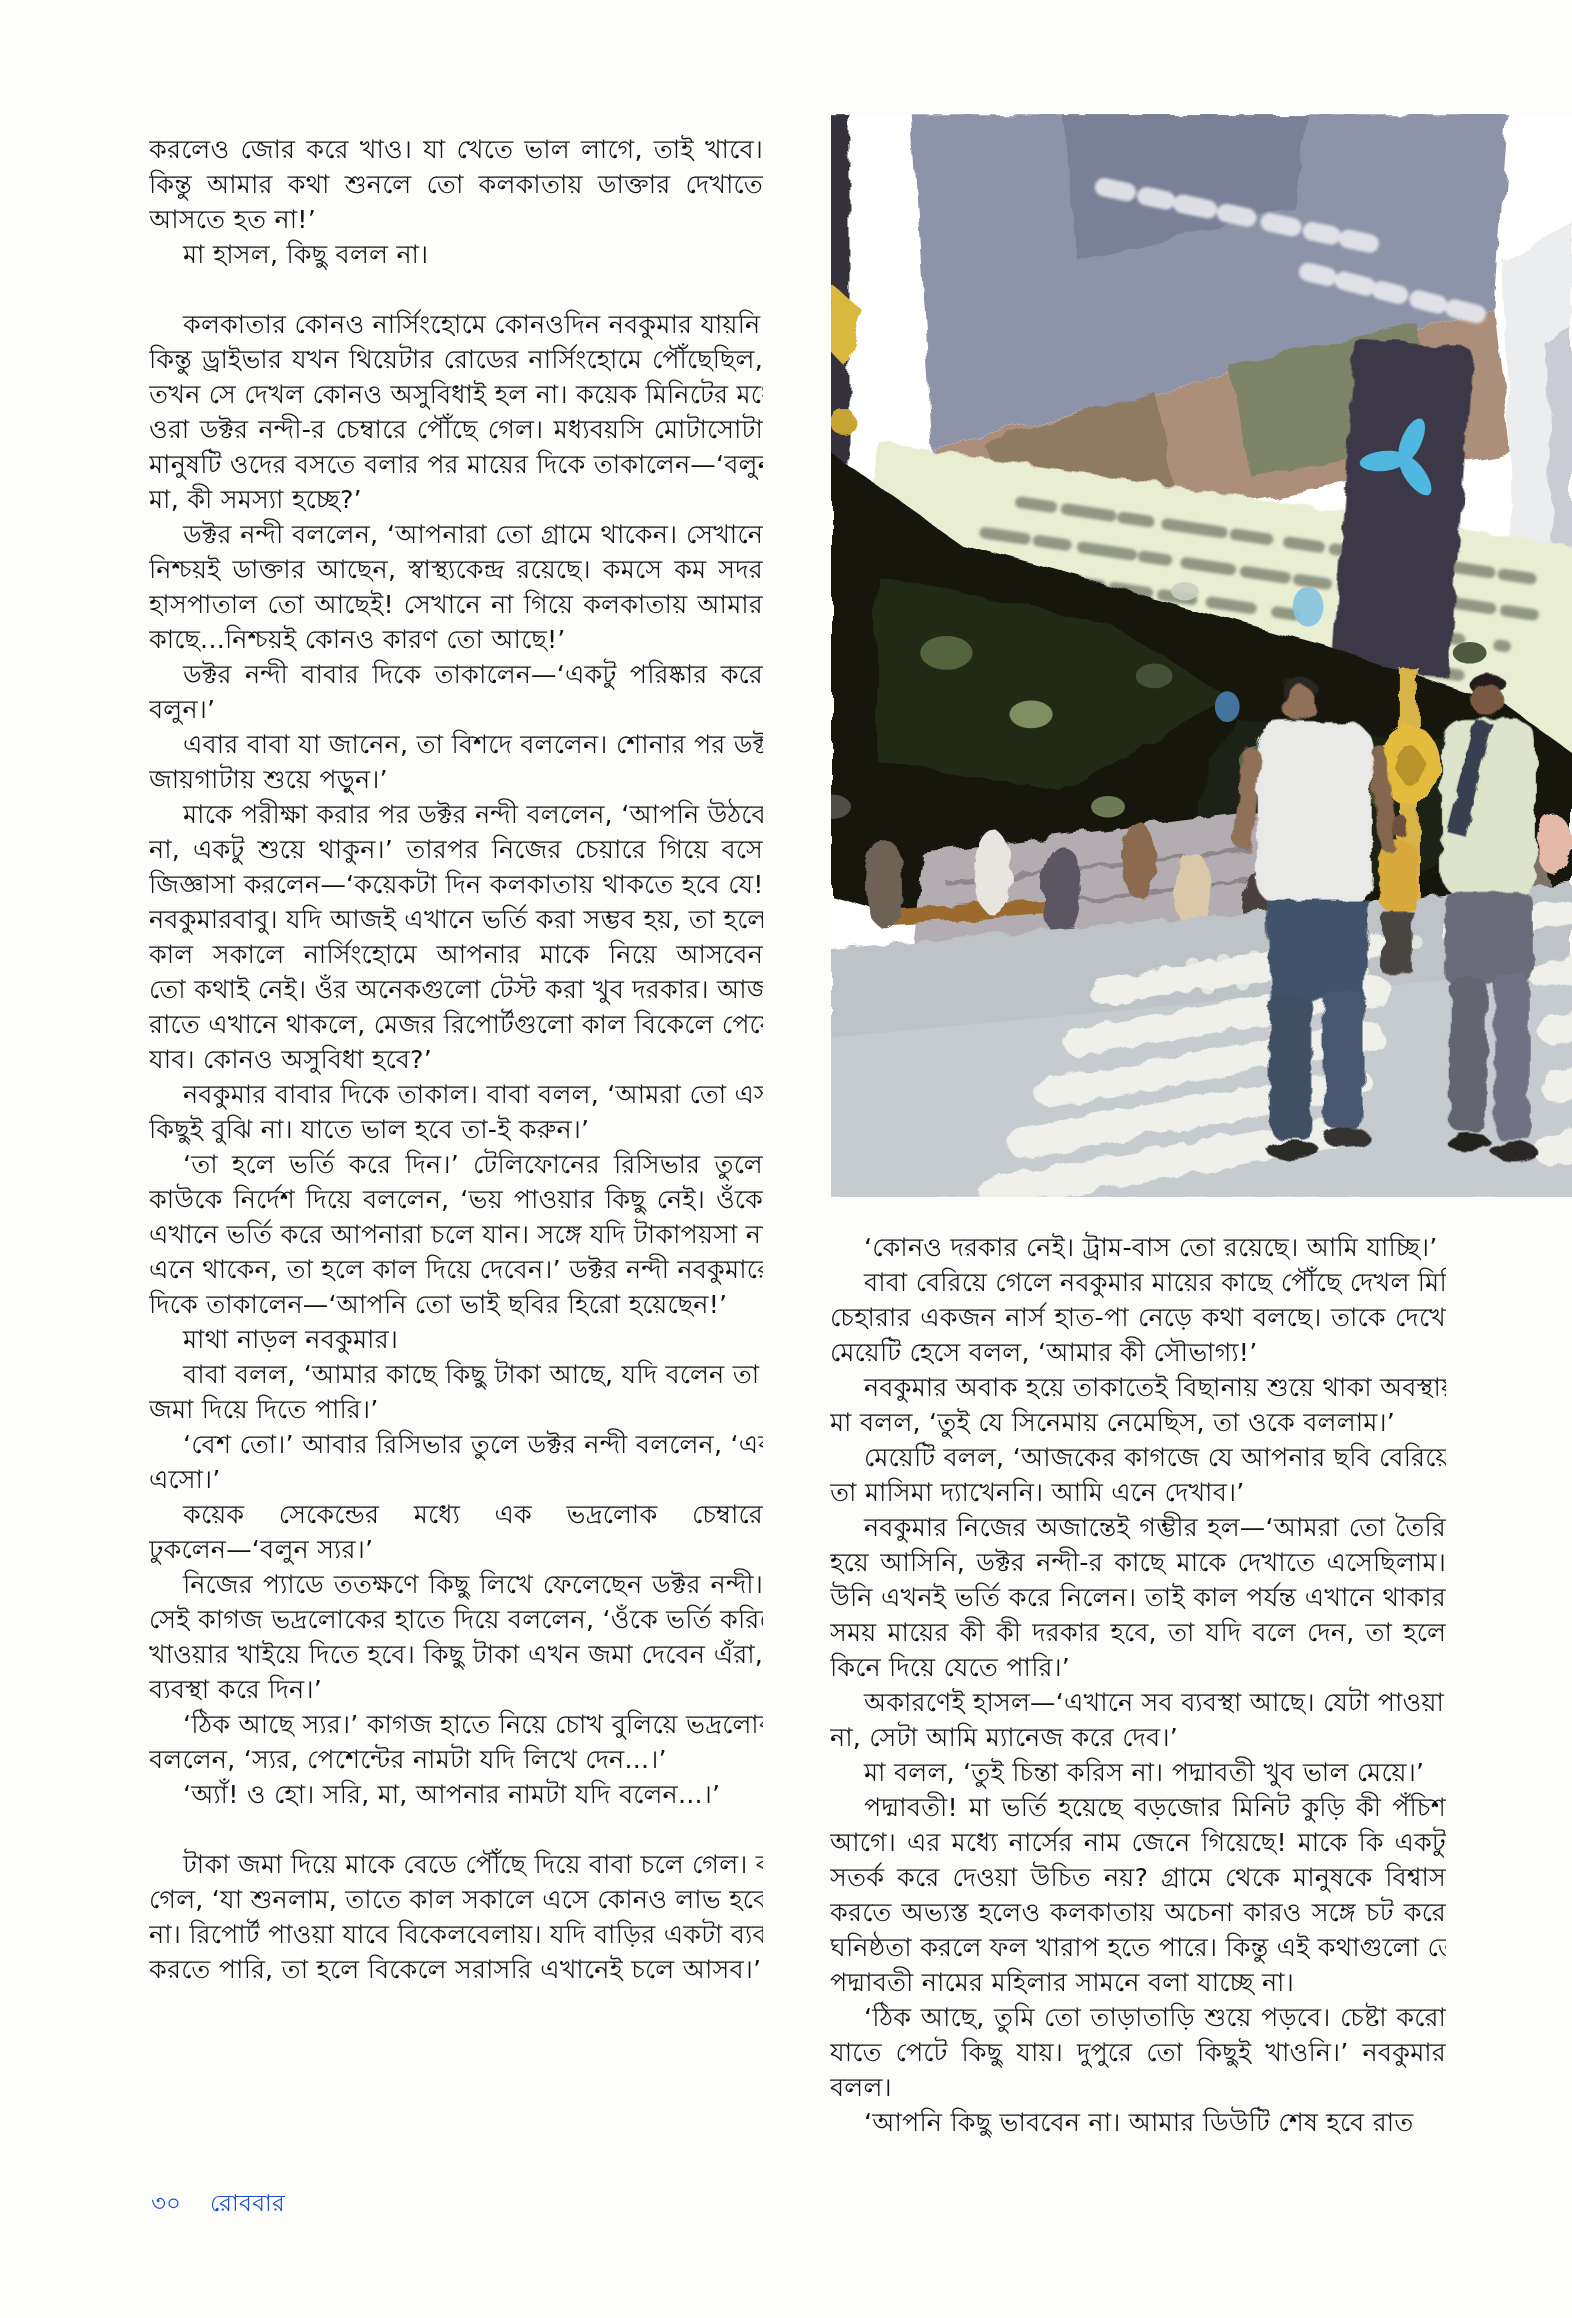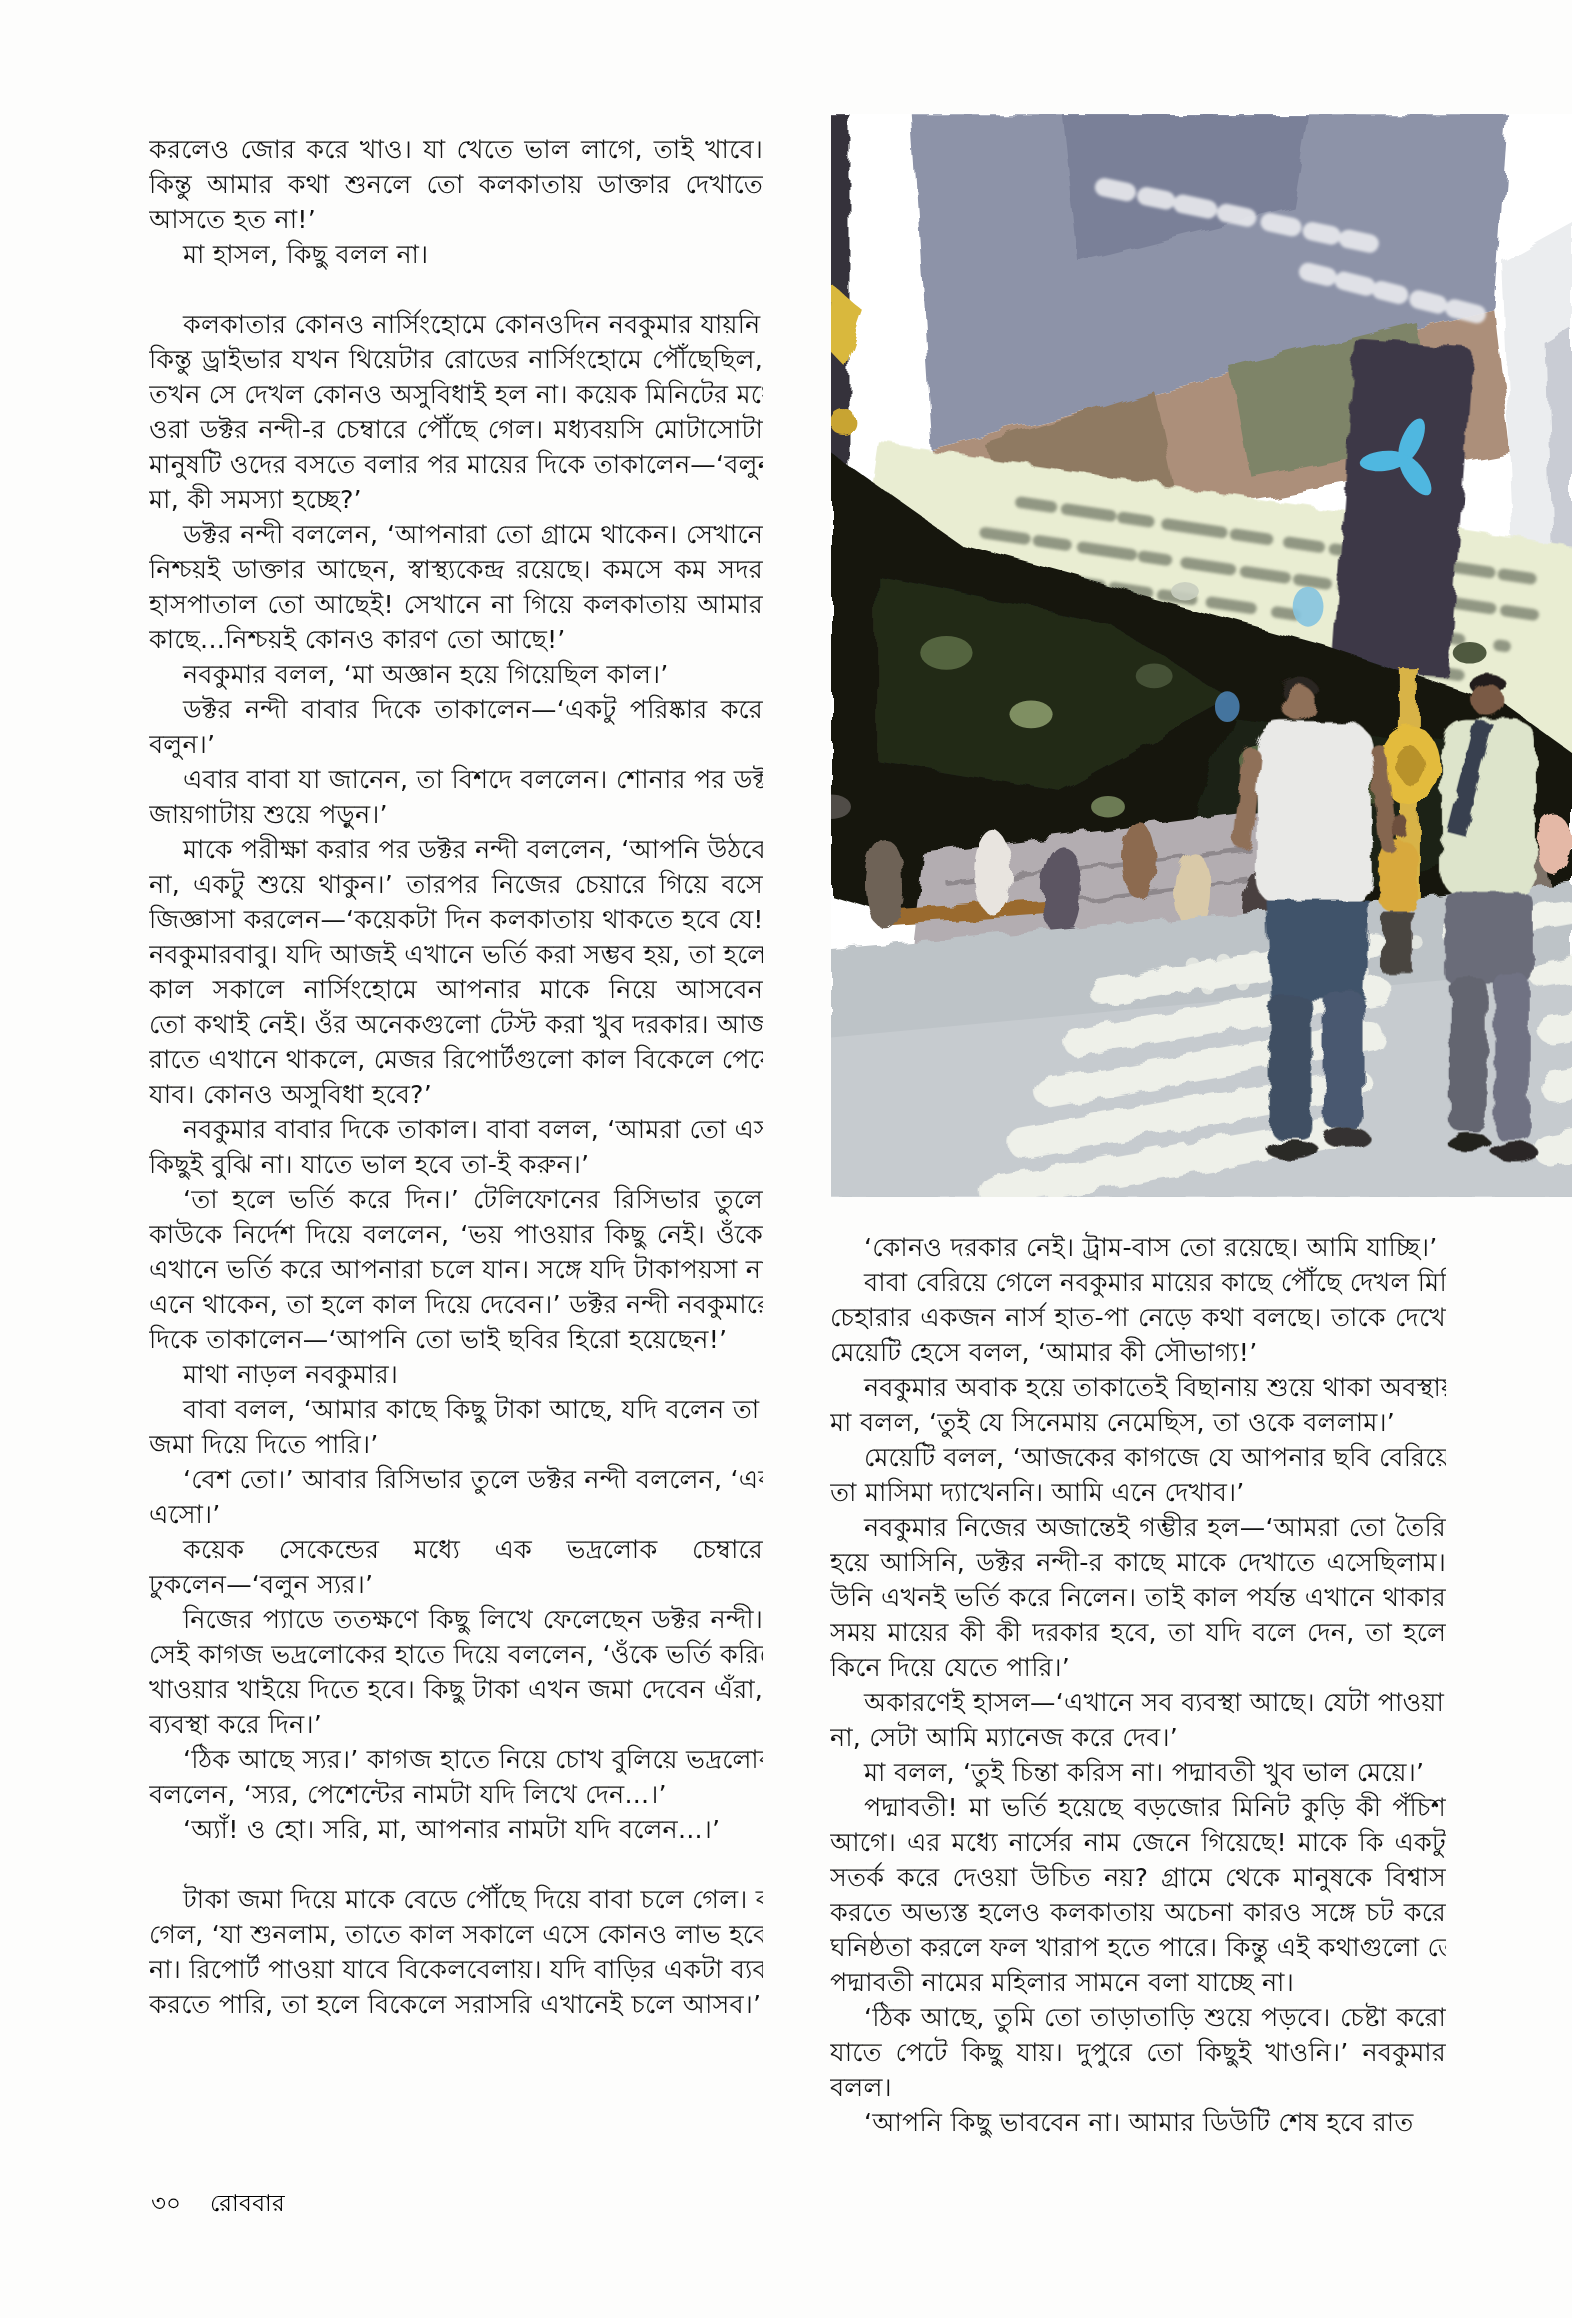--- a/index.html
+++ b/index.html
@@ -22,21 +22,21 @@
   }
   .line.last{text-align-last:left;}
   .para.indent .line:first-child{text-indent:34px;}
   .photo{
     position:absolute;left:831px;top:114px;width:741px;height:1083px;
     overflow:hidden;
   }
   .photo svg{display:block;}
   .footer{
     position:absolute;left:151px;top:2188px;height:31px;
-    font-size:23px;line-height:31px;color:#000000;
+    font-size:23px;line-height:31px;color:#1d4ed8;
     display:flex;align-items:center;gap:29px;
   }
   .footer .mag{letter-spacing:0.4px;}
 </style>
 </head>
 <body>
 
 <div class="page">
 
   <div class="photo">
@@ -241,23 +241,20 @@
         <div class="line">মানুষটি ওদের বসতে বলার পর মায়ের দিকে তাকালেন—‘বলুন</div>
         <div class="line last">মা, কী সমস্যা হচ্ছে?’</div>
       </div>
       <div class="para indent">
         <div class="line">ডক্টর নন্দী বললেন, ‘আপনারা তো গ্রামে থাকেন। সেখানে</div>
         <div class="line">নিশ্চয়ই ডাক্তার আছেন, স্বাস্থ্যকেন্দ্র রয়েছে। কমসে কম সদর</div>
         <div class="line">হাসপাতাল তো আছেই! সেখানে না গিয়ে কলকাতায় আমার</div>
         <div class="line last">কাছে...নিশ্চয়ই কোনও কারণ তো আছে!’</div>
       </div>
       <div class="para indent">
-        <div class="line last">নবকুমার বলল, ‘মা অজ্ঞান হয়ে গিয়েছিল কাল।’</div>
-      </div>
-      <div class="para indent">
         <div class="line">ডক্টর নন্দী বাবার দিকে তাকালেন—‘একটু পরিষ্কার করে</div>
         <div class="line last">বলুন।’</div>
       </div>
       <div class="para indent">
         <div class="line">এবার বাবা যা জানেন, তা বিশদে বললেন। শোনার পর ডক্টর</div>
         <div class="line last">জায়গাটায় শুয়ে পড়ুন।’</div>
       </div>
       <div class="para indent">
         <div class="line">মাকে পরীক্ষা করার পর ডক্টর নন্দী বললেন, ‘আপনি উঠবেন</div>
         <div class="line">না, একটু শুয়ে থাকুন।’ তারপর নিজের চেয়ারে গিয়ে বসে</div>

